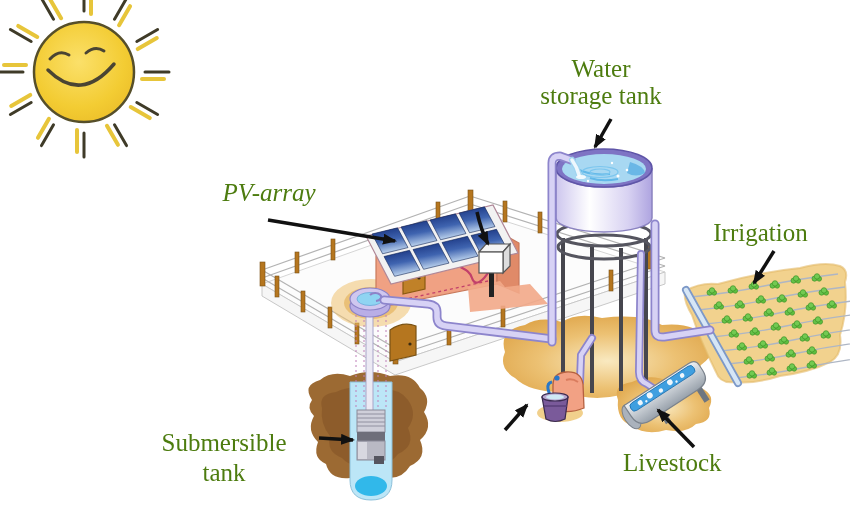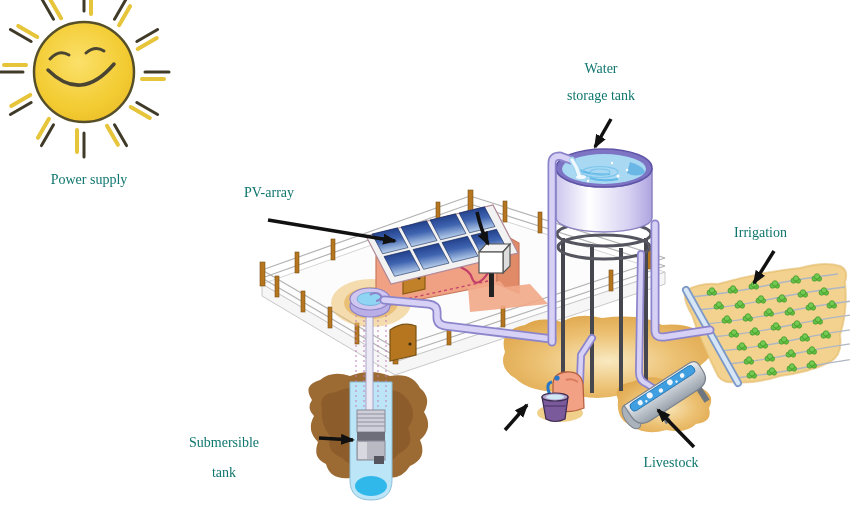--- a/index.html
+++ b/index.html
@@ -1,19 +1,19 @@
 <!DOCTYPE html>
 <html><head>
 <meta charset="utf-8">
 <style>
   html,body{margin:0;padding:0;background:#fff;}
   .canvas{position:relative;width:850px;height:505px;background:#ffffff;overflow:hidden;
           font-family:"Liberation Serif", serif;}
   .scene{position:absolute;left:0;top:0;}
-  .lbl{position:absolute;color:#0f766e;font-size:14px;line-height:27px;text-align:center;}
+  .lbl{position:absolute;color:#4d7c0f;font-size:25px;line-height:27px;text-align:center;}
   .lbl span{display:block;}
 </style>
 </head>
 <body>
 
 <div class="canvas">
 
 <svg class="scene" width="850" height="505" viewBox="0 0 850 505">
   <defs>
     <radialGradient id="sunG" cx="45%" cy="40%" r="65%">
@@ -329,22 +329,21 @@
     <path d="M268,220 L395,241" marker-end="url(#ah)"></path>
     <path d="M477,212 Q481,230 488,244" marker-end="url(#ah)"></path>
     <path d="M611,119 L595,147" marker-end="url(#ah)"></path>
     <path d="M774,251 L754,283" marker-end="url(#ah)"></path>
     <path d="M319,438 L353,440" marker-end="url(#ah)"></path>
     <path d="M505,430 L527,405" marker-end="url(#ah)"></path>
     <path d="M694,447 L658,410" marker-end="url(#ah)"></path>
   </g>
 </svg>
 
-<div class="lbl" style="left:29px;top:166px;width:120px;">Power supply</div>
-<div class="lbl" style="left:221px;top:179px;width:96px;">PV-array</div>
+<div class="lbl" style="left:221px;top:179px;width:96px;font-style:italic;">PV-array</div>
 <div class="lbl" style="left:538px;top:55px;width:126px;">
   <span>Water</span>
   <span>storage tank</span>
 </div>
 <div class="lbl" style="left:712px;top:219px;width:97px;">Irrigation</div>
 <div class="lbl" style="left:156px;top:428px;width:136px;line-height:30px;">
   <span>Submersible</span>
   <span>tank</span>
 </div>
 <div class="lbl" style="left:623px;top:449px;width:96px;">Livestock</div>

